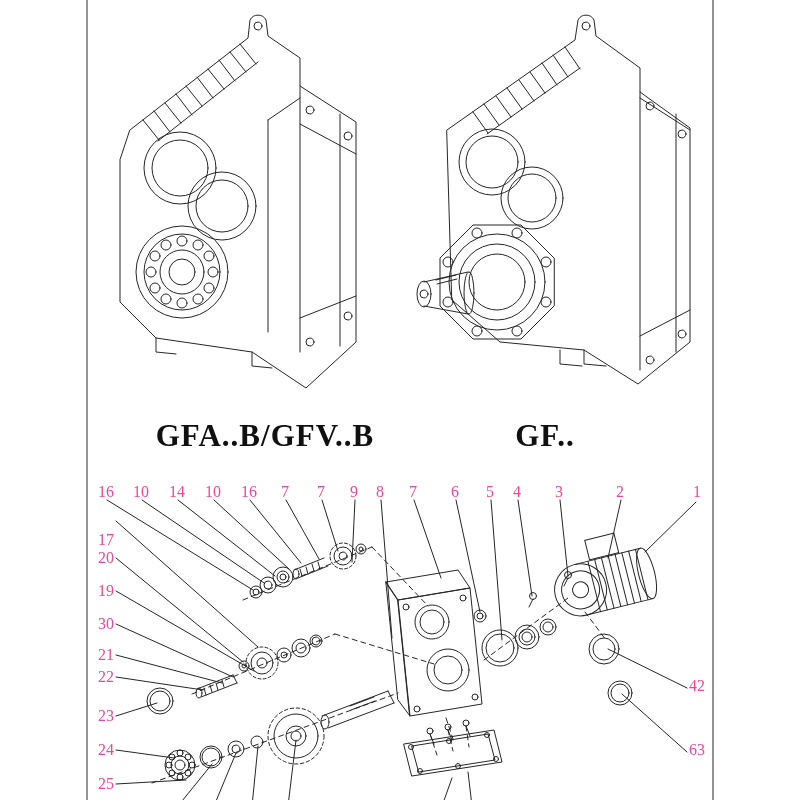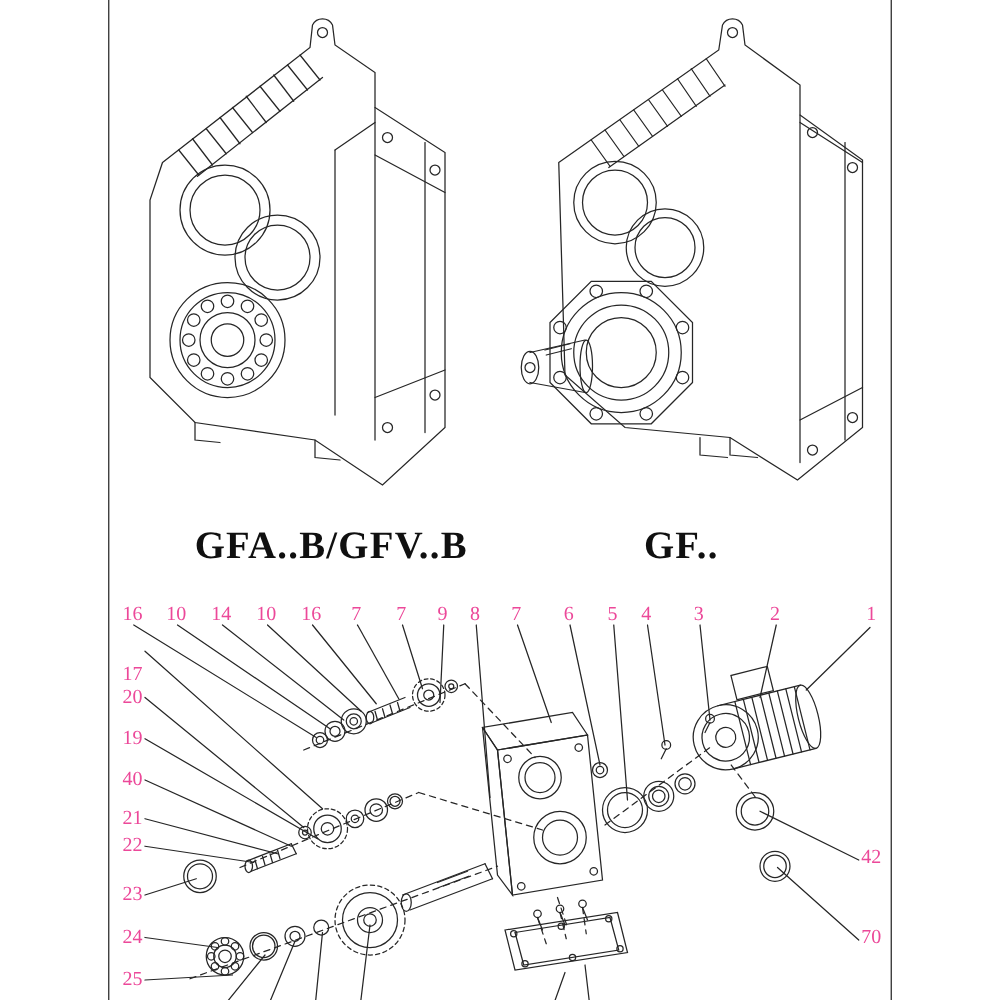--- a/index.html
+++ b/index.html
@@ -350,23 +350,23 @@
 <span class="callout" style="left:455px;top:492px">6</span>
 <span class="callout" style="left:490px;top:492px">5</span>
 <span class="callout" style="left:517px;top:492px">4</span>
 <span class="callout" style="left:559px;top:492px">3</span>
 <span class="callout" style="left:620px;top:492px">2</span>
 <span class="callout" style="left:697px;top:492px">1</span>
 
 <span class="callout" style="left:106px;top:540px">17</span>
 <span class="callout" style="left:106px;top:558px">20</span>
 <span class="callout" style="left:106px;top:591px">19</span>
-<span class="callout" style="left:106px;top:624px">40</span>
+<span class="callout" style="left:106px;top:624px">30</span>
 <span class="callout" style="left:106px;top:655px">21</span>
 <span class="callout" style="left:106px;top:677px">22</span>
 <span class="callout" style="left:106px;top:716px">23</span>
 <span class="callout" style="left:106px;top:750px">24</span>
 <span class="callout" style="left:106px;top:784px">25</span>
 
 <span class="callout" style="left:697px;top:686px">42</span>
-<span class="callout" style="left:697px;top:750px">70</span>
+<span class="callout" style="left:697px;top:750px">63</span>
 
 </div>
 
 </body></html>

